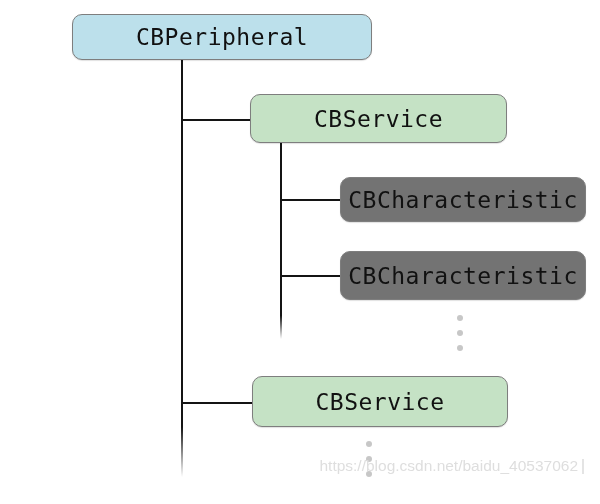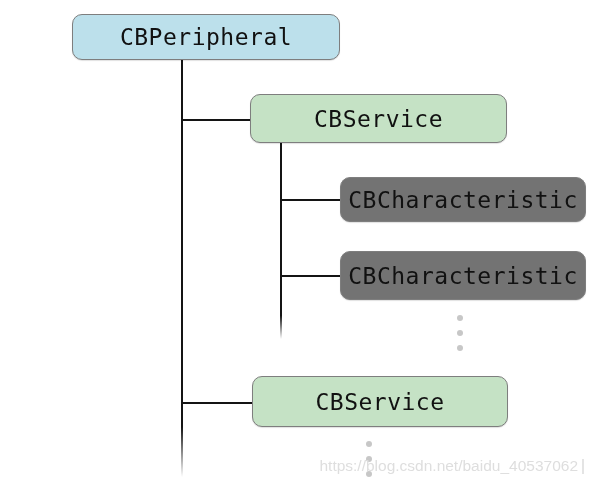--- a/index.html
+++ b/index.html
@@ -21,21 +21,21 @@
     justify-content: center;
     font-size: 23px;
     color: #111111;
     letter-spacing: 0.5px;
     box-shadow: 0 1px 1px rgba(0,0,0,0.12);
   }
   .node-blue   { background: #bce0eb; }
   .node-green  { background: #c5e2c5; justify-content: center; }
   .node-orange { background: #737373; }
 
-  .n-peripheral { left: 72px;  top: 14px;  width: 268px; height: 46px; }
+  .n-peripheral { left: 72px;  top: 14px;  width: 300px; height: 46px; }
   .n-service1   { left: 250px; top: 94px;  width: 257px; height: 49px; }
   .n-char1      { left: 340px; top: 177px; width: 246px; height: 45px; }
   .n-char2      { left: 340px; top: 251px; width: 246px; height: 49px; }
   .n-service2   { left: 252px; top: 376px; width: 256px; height: 51px; }
 
   .edge { position: absolute; background: #141414; }
   .edge-v { width: 2px; }
   .edge-h { height: 2px; }
   .edge-fade-v { background: linear-gradient(to bottom, #141414 88%, rgba(20,20,20,0)); }
 

